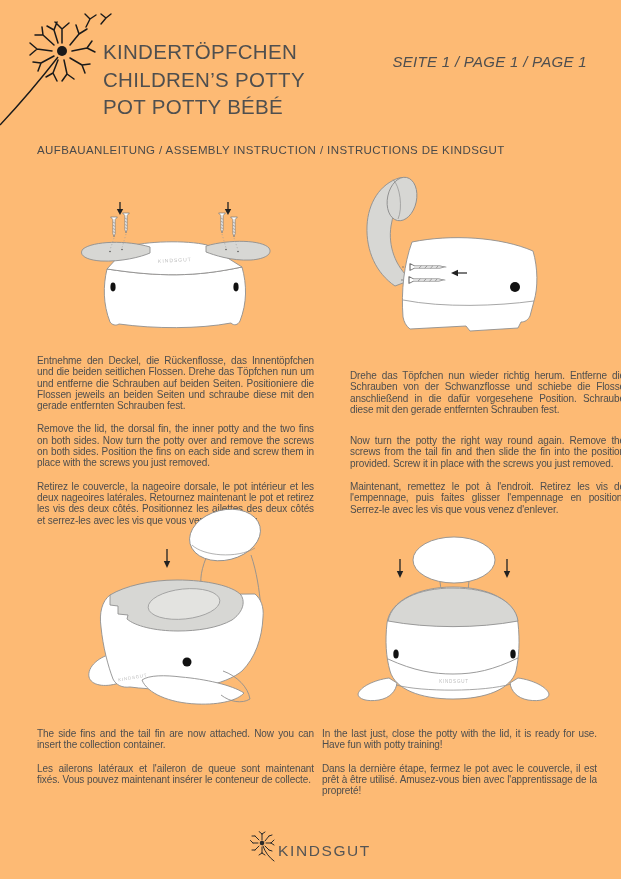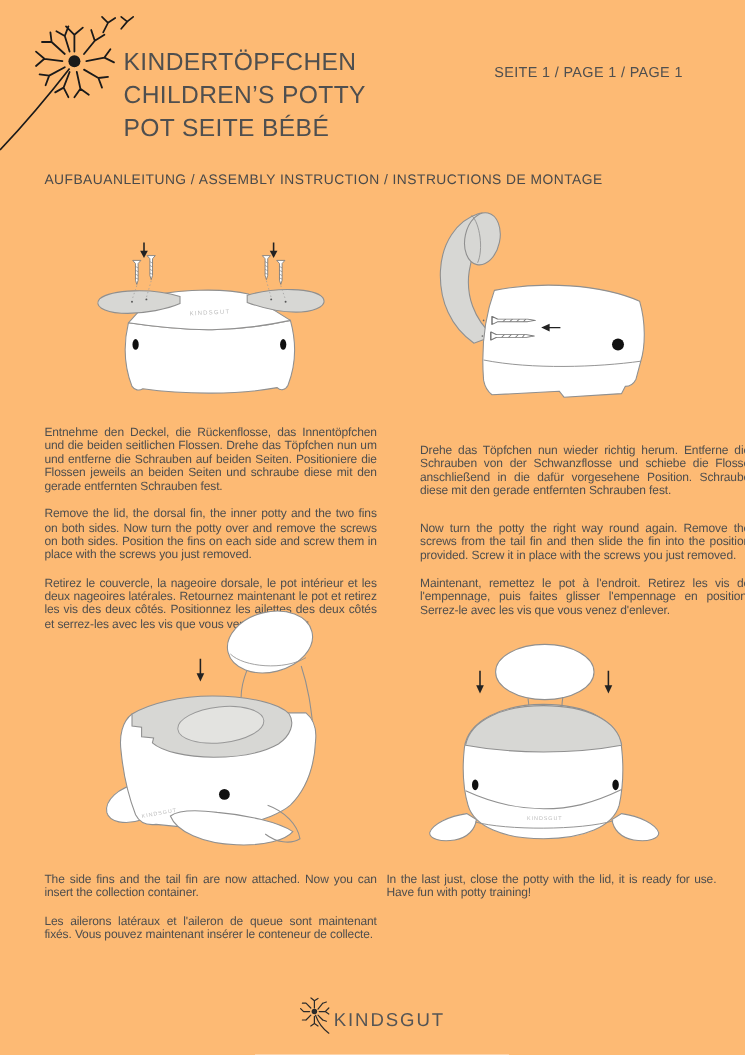--- a/index.html
+++ b/index.html
@@ -3,22 +3,22 @@
 <meta charset="utf-8">
 <style>
   html,body { margin:0; padding:0; background:#ffffff; }
   .page {
     position:relative; width:621px; height:879px; background:#fdba74;
     font-family:"Liberation Sans", sans-serif; color:#4e4e4e; overflow:hidden;
   }
   .logo { position:absolute; left:0; top:13px; }
   .title-block { position:absolute; left:103px; top:38px; font-size:20.5px;
     line-height:27.5px; letter-spacing:0.3px; color:#4f4f4f; font-weight:400; }
-  .page-label { position:absolute; right:52px; top:53px; font-size:12px;
-    letter-spacing:0.3px; color:#4f4f4f; }
+  .page-label { position:absolute; right:34px; top:53px; font-size:15px;
+    letter-spacing:0.3px; color:#4f4f4f;font-style:italic; }
   .section-heading { position:absolute; left:37px; top:144px; font-size:11.5px;
     letter-spacing:0.4px; color:#4a4a4a; }
   .fig { position:absolute; }
   .fig1 { left:75px;  top:198px; width:200px; height:132px; }
   .fig2 { left:343px; top:176px; width:200px; height:160px; }
   .fig3 { left:85px;  top:503px; width:185px; height:210px; }
   .fig4 { left:352px; top:533px; width:205px; height:180px; }
   .text-block { position:absolute; font-size:10px; line-height:11.3px;
     letter-spacing:-0.1px; text-align:justify; color:#4e4e4e; }
   .text-block p { margin:0 0 12px 0; }
@@ -54,24 +54,24 @@
       M54,32 L43,22 M43,22 L35,22 M43,22 L42,14
       M58,30 L54,17 M54,17 L47,13 M54,17 L57,9"></path>
     <path fill="none" stroke="#1a1a1a" stroke-width="1.4" stroke-linecap="round" d="
       M86,14 L90,6 M90,6 L85,1 M90,6 L96,2
       M101,11 L106,5 M106,5 L101,1 M106,5 L111,1"></path>
   </svg>
 
   <div class="title-block">
     <div>KINDERTÖPFCHEN</div>
     <div>CHILDREN’S POTTY</div>
-    <div>POT SEITE BÉBÉ</div>
+    <div>POT POTTY BÉBÉ</div>
   </div>
   <div class="page-label">SEITE 1 / PAGE 1 / PAGE 1</div>
-  <div class="section-heading">AUFBAUANLEITUNG / ASSEMBLY INSTRUCTION / INSTRUCTIONS DE MONTAGE</div>
+  <div class="section-heading">AUFBAUANLEITUNG / ASSEMBLY INSTRUCTION / INSTRUCTIONS DE KINDSGUT</div>
 
   <svg class="fig fig1" viewBox="0 0 200 132">
     <defs>
       <g id="screwV">
         <path d="M-3.4,0 H3.4 L1.1,2.6 V16.5 L0,20 L-1.1,16.5 V2.6 Z" fill="#fff" stroke="#777" stroke-width="0.7" stroke-linejoin="round"></path>
         <path d="M-1.1,5 L1.1,6.3 M-1.1,8.2 L1.1,9.5 M-1.1,11.4 L1.1,12.7 M-1.1,14.6 L1.1,15.6" stroke="#777" stroke-width="0.5"></path>
       </g>
     </defs>
     <path d="M32,71 C28,88 28,106 35,124 C37,127 41,128 44,126 C80,131 124,131 156,125 C159,128 163,127 165,123 C172,105 172,87 167,69 C120,79 85,79 32,71 Z" fill="#fff" stroke="#909090" stroke-width="0.9" stroke-linejoin="round"></path>
     <path d="M52,49 C70,43 112,42 132,47 L167,69 C120,79 85,79 32,71 Z" fill="#fff" stroke="#909090" stroke-width="0.9" stroke-linejoin="round"></path>
@@ -180,20 +180,21 @@
     <path d="M44,152 C70,159 132,159 159,151" fill="none" stroke="#909090" stroke-width="0.8"></path>
     <text x="102" y="150" font-size="4.5" fill="#bdbdbd" text-anchor="middle" letter-spacing="0.8">KINDSGUT</text>
   </svg>
 
   <div class="text-block tb3">
     <p>The side fins and the tail fin are now attached. Now you can insert the collection container.</p>
     <p>Les ailerons latéraux et l'aileron de queue sont maintenant fixés. Vous pouvez maintenant insérer le conteneur de collecte.</p>
   </div>
   <div class="text-block tb4">
     <p>In the last just, close the potty with the lid, it is ready for use. Have fun with potty training!</p>
+    <p>Dans la dernière étape, fermez le pot avec le couvercle, il est prêt à être utilisé. Amusez-vous bien avec l'apprentissage de la propreté!</p>
   </div>
 
   <div class="footer">
     <svg width="26" height="31" viewBox="0 0 26 31">
       <circle cx="12" cy="12" r="2.3" fill="#2a2a2a"></circle>
       <path fill="none" stroke="#2a2a2a" stroke-width="1" stroke-linecap="round" d="
         M12,9 L12,3 M12,3 L9,0.5 M12,3 L15,1
         M15,10 L19,5 M19,5 L22,4
         M16,12 L21,12 M21,12 L24,9 M21,12 L24,14
         M15,15 L19,19 M19,19 L22,20

